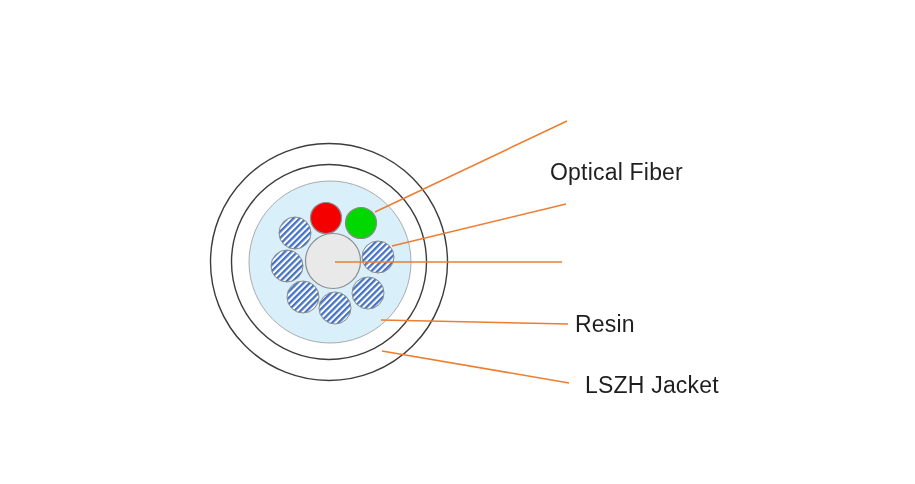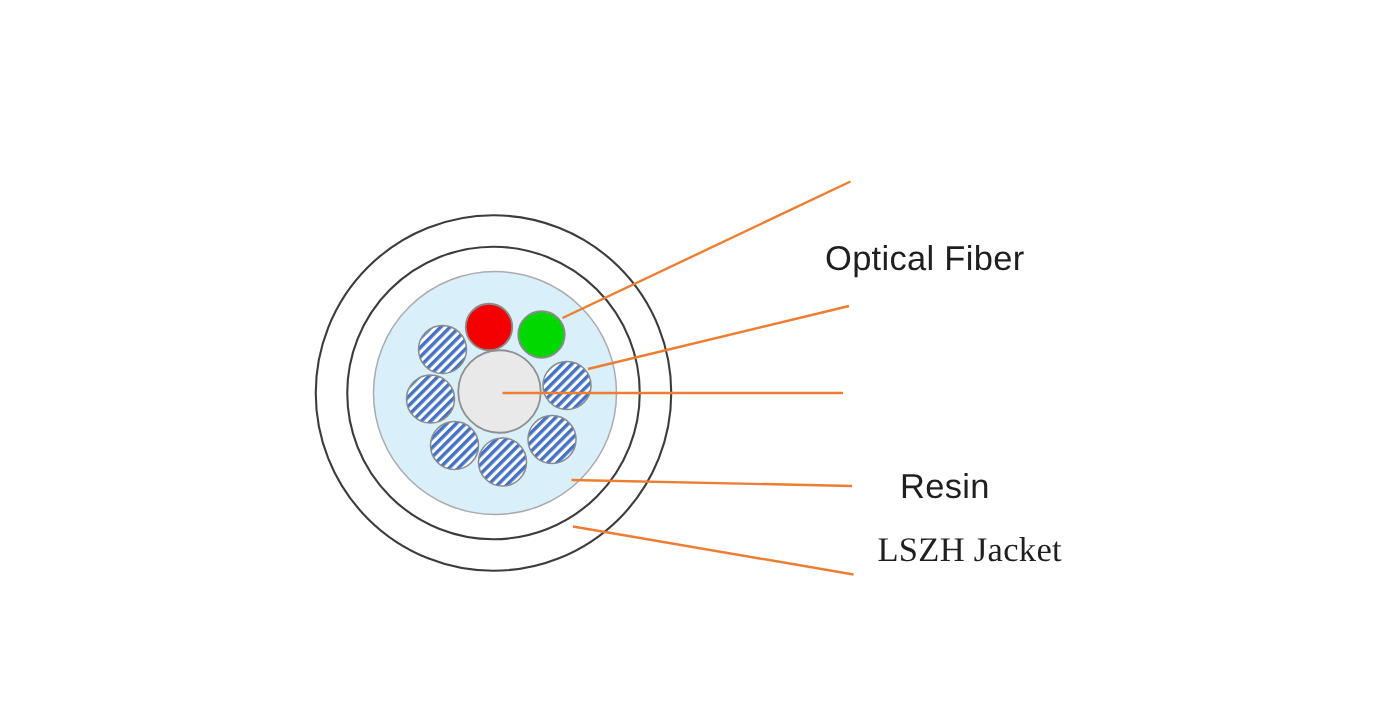--- a/index.html
+++ b/index.html
@@ -24,22 +24,22 @@
     position: absolute;
     font-size: 23px;
     line-height: 28px;
     color: #1f1f1f;
     white-space: nowrap;
     letter-spacing: 0.2px;
   }
   .label-optical { left: 550px; top: 110px; margin-top: 48px; }
   .label-filled  { left: 582px; top: 190px; }
   .label-gfrp    { left: 582px; top: 249px; }
-  .label-resin   { left: 600px; top: 310px; text-align: center; }
-  .label-lszh    { left: 585px; top: 353px; font-family: Liberation Serif, serif; }
+  .label-resin   { left: 575px; top: 310px; text-align: center; }
+  .label-lszh    { left: 585px; top: 371px; }
 </style>
 </head>
 <body>
 
 <div class="canvas">
 
   <svg class="diagram-svg" width="915" height="484" viewBox="0 0 915 484">
     <defs>
       <pattern id="hatch" patternUnits="userSpaceOnUse" width="4.4" height="4.4" patternTransform="rotate(-45)">
         <rect x="0" y="0" width="4.4" height="4.4" fill="#FFFFFF"></rect>

